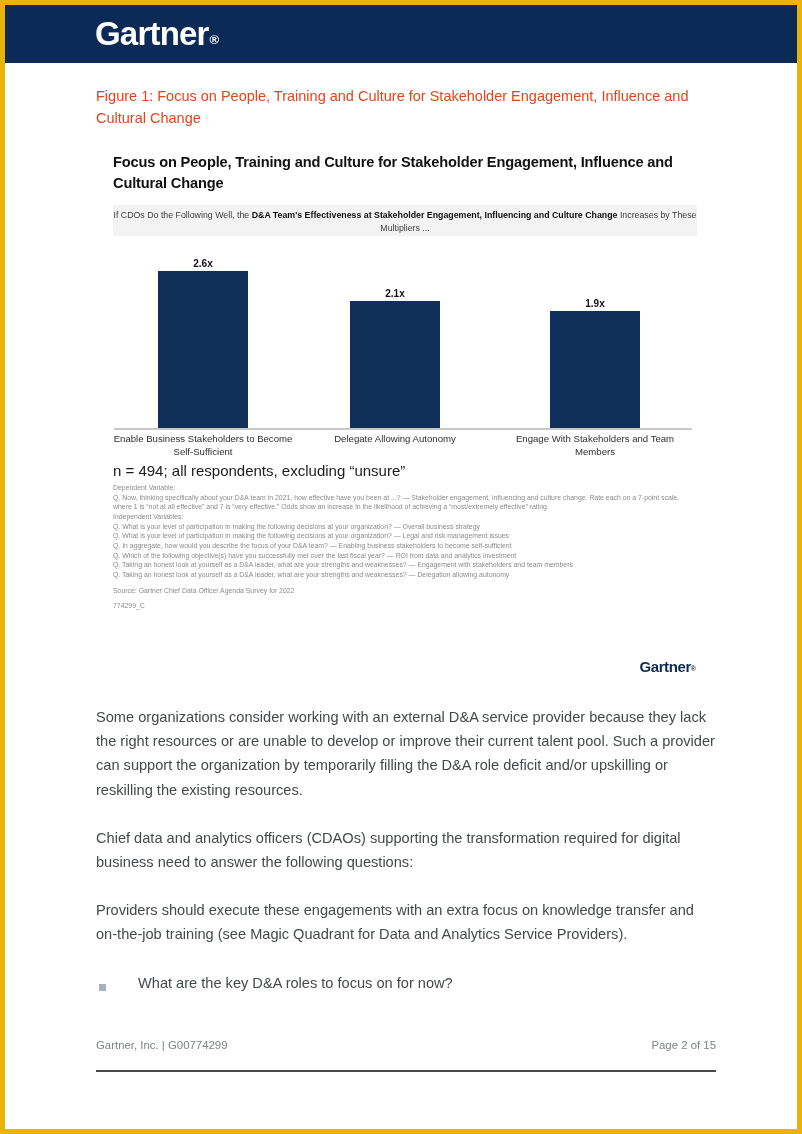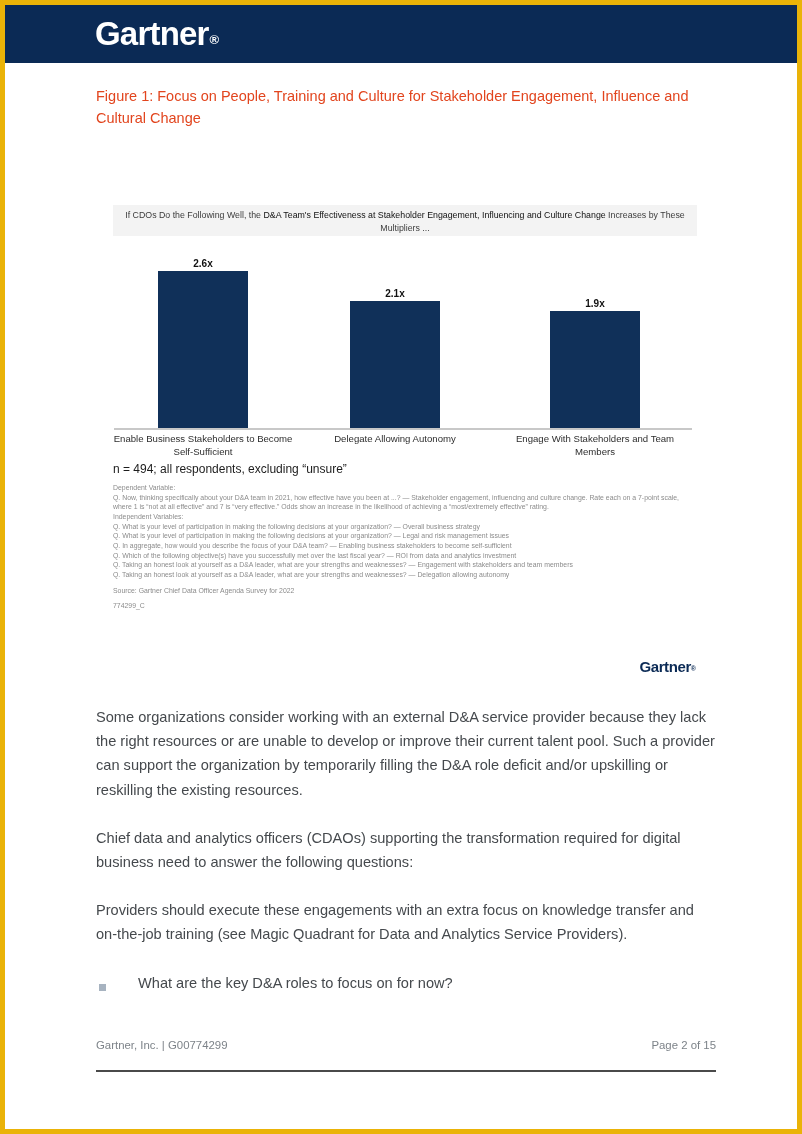--- a/index.html
+++ b/index.html
@@ -90,21 +90,21 @@
   }
   .fig-subtitle {
     position: absolute;
     left: 0; top: 4px;
     width: 584px;
     text-align: center;
     font-size: 8.8px;
     line-height: 12.5px;
     color: #3c3c3c;
   }
-  .fig-subtitle b { color: #111111; font-weight: normal; }
+  .fig-subtitle b { color: #111111; font-weight: bold; }
 
   
   .chart {
     position: absolute;
     left: 10px;
     top: 112px;
     width: 600px;
     height: 205px;
   }
   .plot {
@@ -154,21 +154,21 @@
     font-size: 9.6px;
     line-height: 12.5px;
     color: #2e2e2e;
   }
 
   
   .n-line {
     position: absolute;
     left: 17px;
     top: 317px;
-    font-size: 12px;
+    font-size: 15px;
     color: #1c1c1c;
     font-weight: 400;
   }
   .notes {
     position: absolute;
     left: 17px;
     top: 338px;
     width: 575px;
     font-size: 6.9px;
     line-height: 9.65px;
@@ -254,20 +254,21 @@
 <div id="page">
 
   <div class="masthead">
     <div class="masthead-logo"><span>Gartner</span><span class="reg">®</span></div>
   </div>
 
   <div class="figure-caption">Figure 1: Focus on People, Training and Culture for Stakeholder Engagement, Influence and Cultural Change</div>
 
   <div class="figure">
 
+    <div class="fig-title">Focus on People, Training and Culture for Stakeholder Engagement, Influence and Cultural Change</div>
 
     <div class="fig-subtitle-band">
       <div class="fig-subtitle"><span>If CDOs Do the Following Well, the </span><b>D&amp;A Team's Effectiveness at Stakeholder Engagement, Influencing and Culture Change</b><span> Increases by These Multipliers ...</span></div>
     </div>
 
     <div class="chart">
       <div class="plot">
 
         <div class="bar-group" style="left:8px;">
           <div class="bar-value" style="bottom:160px;">2.6x</div>

